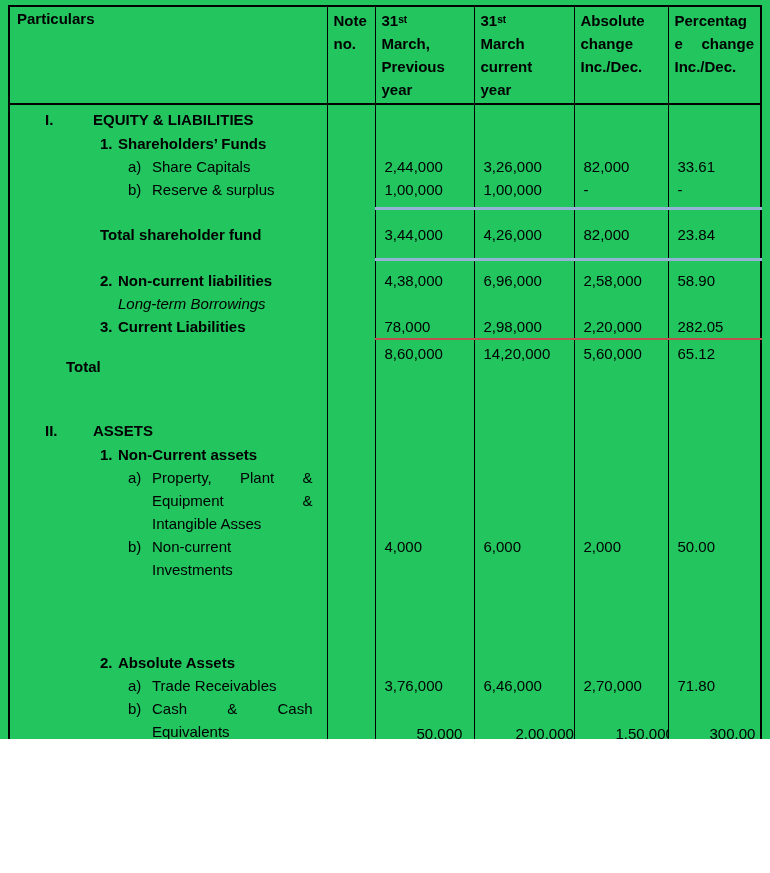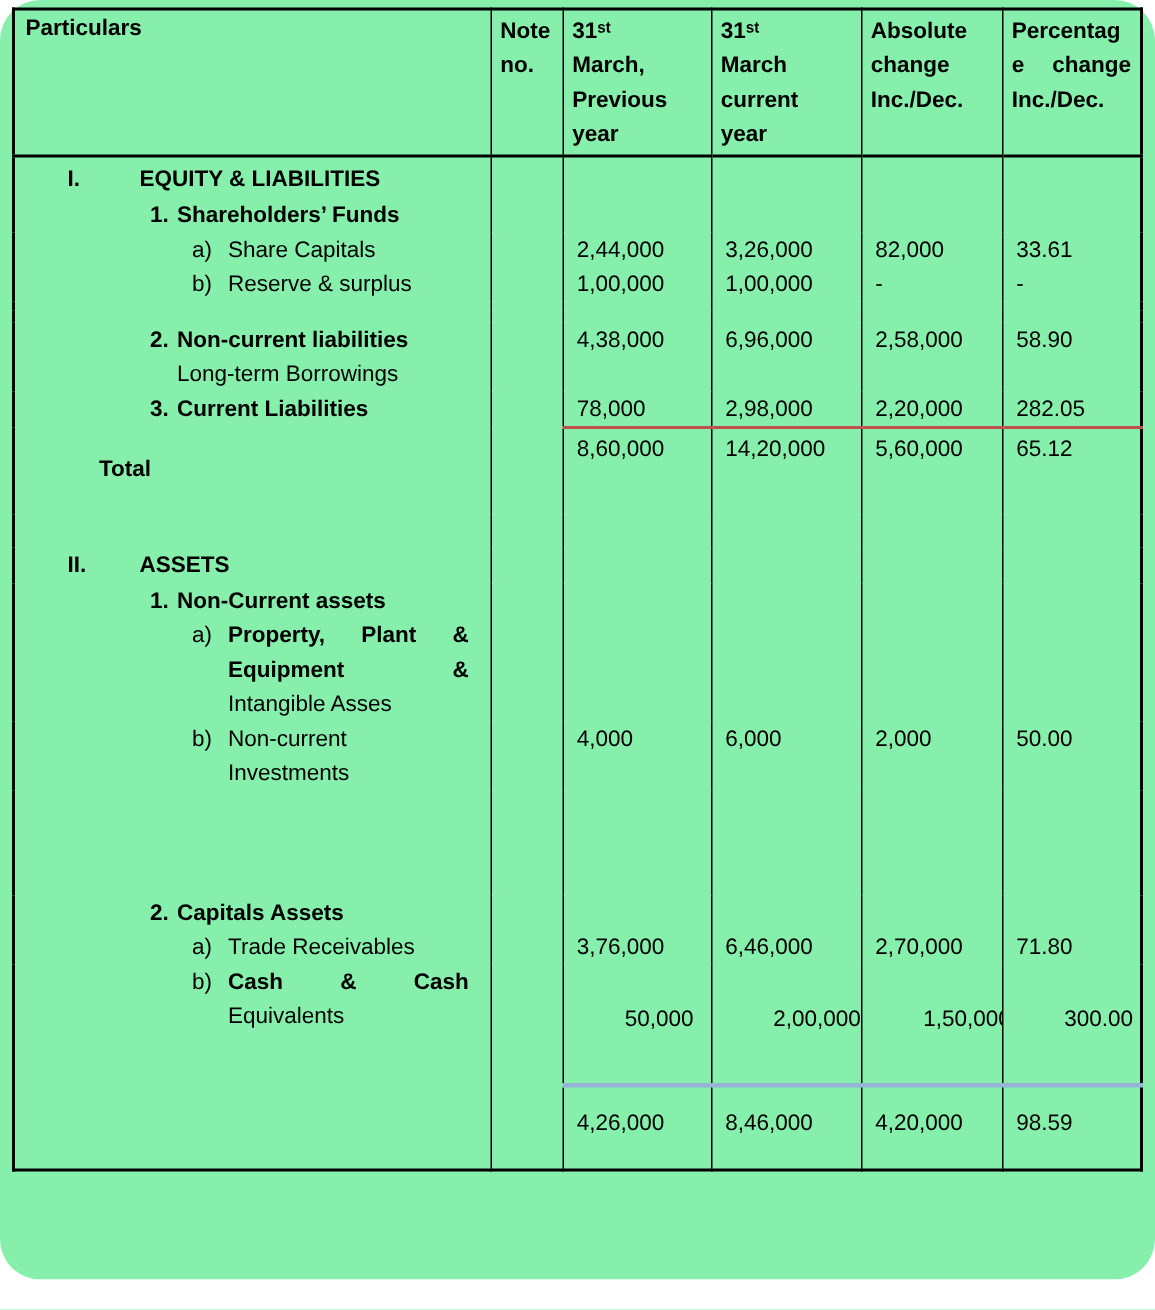--- a/index.html
+++ b/index.html
@@ -1,37 +1,37 @@
 <!DOCTYPE html>
 <html><head>
 <meta charset="utf-8">
 <style>
   html,body{margin:0;padding:0;background:#ffffff;}
-  .page{position:relative;width:770px;height:853px;background:#86efac;
-        font-family:"Liberation Sans","DejaVu Sans",sans-serif;color:#000;border-radius:27px;}
+  .page{position:relative;width:770px;height:739px;background:#22c55e;
+        font-family:"Liberation Sans","DejaVu Sans",sans-serif;color:#000;}
   table.sheet{position:absolute;left:8px;top:5px;border-collapse:collapse;table-layout:fixed;
         border:2px solid #000;width:752px;}
   td,th{border-left:1px solid #000;border-right:1px solid #000;vertical-align:top;
         font-size:15px;line-height:23px;overflow:hidden;}
   th{border-bottom:2px solid #000;font-weight:bold;text-align:left;
      white-space:pre-line;padding:2px 4px 2px 6px;height:81px;}
   th.c-pct{text-align:justify;text-align-last:justify;padding-right:6px;}
   .c-part{padding:0;}
   .c-note{padding:0;}
   .c-num{padding:0 3px 0 9px;white-space:pre-line;}
   
   .sec{display:flex;padding-left:35px;font-weight:bold;}
   .sec .marker{width:48px;flex:none;}
   .item1{display:flex;padding-left:90px;}
   .item1 .marker{width:18px;flex:none;}
   .itema{display:flex;padding-left:118px;}
   .itema .marker{width:24px;flex:none;}
   .itext{flex:1;padding-right:14px;}
-  .jline{text-align:justify;text-align-last:justify;font-weight:bold;}
-  .plain{padding-left:108px;}
+  .jline{text-align:justify;text-align-last:justify;}
+  .plain{padding-left:108px;font-style:italic;}
   .plain2{padding-left:88px;}
   .b{font-weight:bold;}
   
   tr.r-sec1 td{height:24px;padding-top:3px;}
   tr.r-item td{height:22px;}
   tr.r-data td{height:22px;}
   tr.r-sp6 td{height:6px;}
   tr.r-sp8 td{height:8px;}
   tr.r-sp22 td{height:22px;}
   tr.r-sp70 td{height:70px;}
@@ -142,20 +142,30 @@
         <td class="c-num">-</td>
       </tr>
       <tr class="r-sp6">
         <td class="c-part"></td>
           <td class="c-note"></td>
         <td class="c-num"></td>
           <td class="c-num"></td>
         <td class="c-num"></td>
           <td class="c-num"></td>
       </tr>
+      <tr class="r-totalsh">
+        <td class="c-part">
+          <div class="tlabel">Total shareholder fund</div>
+        </td>
+        <td class="c-note"></td>
+        <td class="c-num">3,44,000</td>
+        <td class="c-num">4,26,000</td>
+        <td class="c-num">82,000</td>
+        <td class="c-num">23.84</td>
+      </tr>
       <tr class="r-sp8">
         <td class="c-part"></td>
           <td class="c-note"></td>
         <td class="c-num"></td>
           <td class="c-num"></td>
         <td class="c-num"></td>
           <td class="c-num"></td>
       </tr>
       <tr class="r-data">
         <td class="c-part">
@@ -275,21 +285,21 @@
           <td class="c-note"></td>
         <td class="c-num"></td>
           <td class="c-num"></td>
         <td class="c-num"></td>
           <td class="c-num"></td>
       </tr>
       <tr class="r-item2">
         <td class="c-part">
           <div class="item1 b">
             <span class="marker">2.</span>
-            <span>Capitals Assets</span>
+            <span>Absolute Assets</span>
           </div>
         </td>
         <td class="c-note"></td>
         <td class="c-num"></td>
           <td class="c-num"></td>
         <td class="c-num"></td>
           <td class="c-num"></td>
       </tr>
       <tr class="r-data">
         <td class="c-part">

